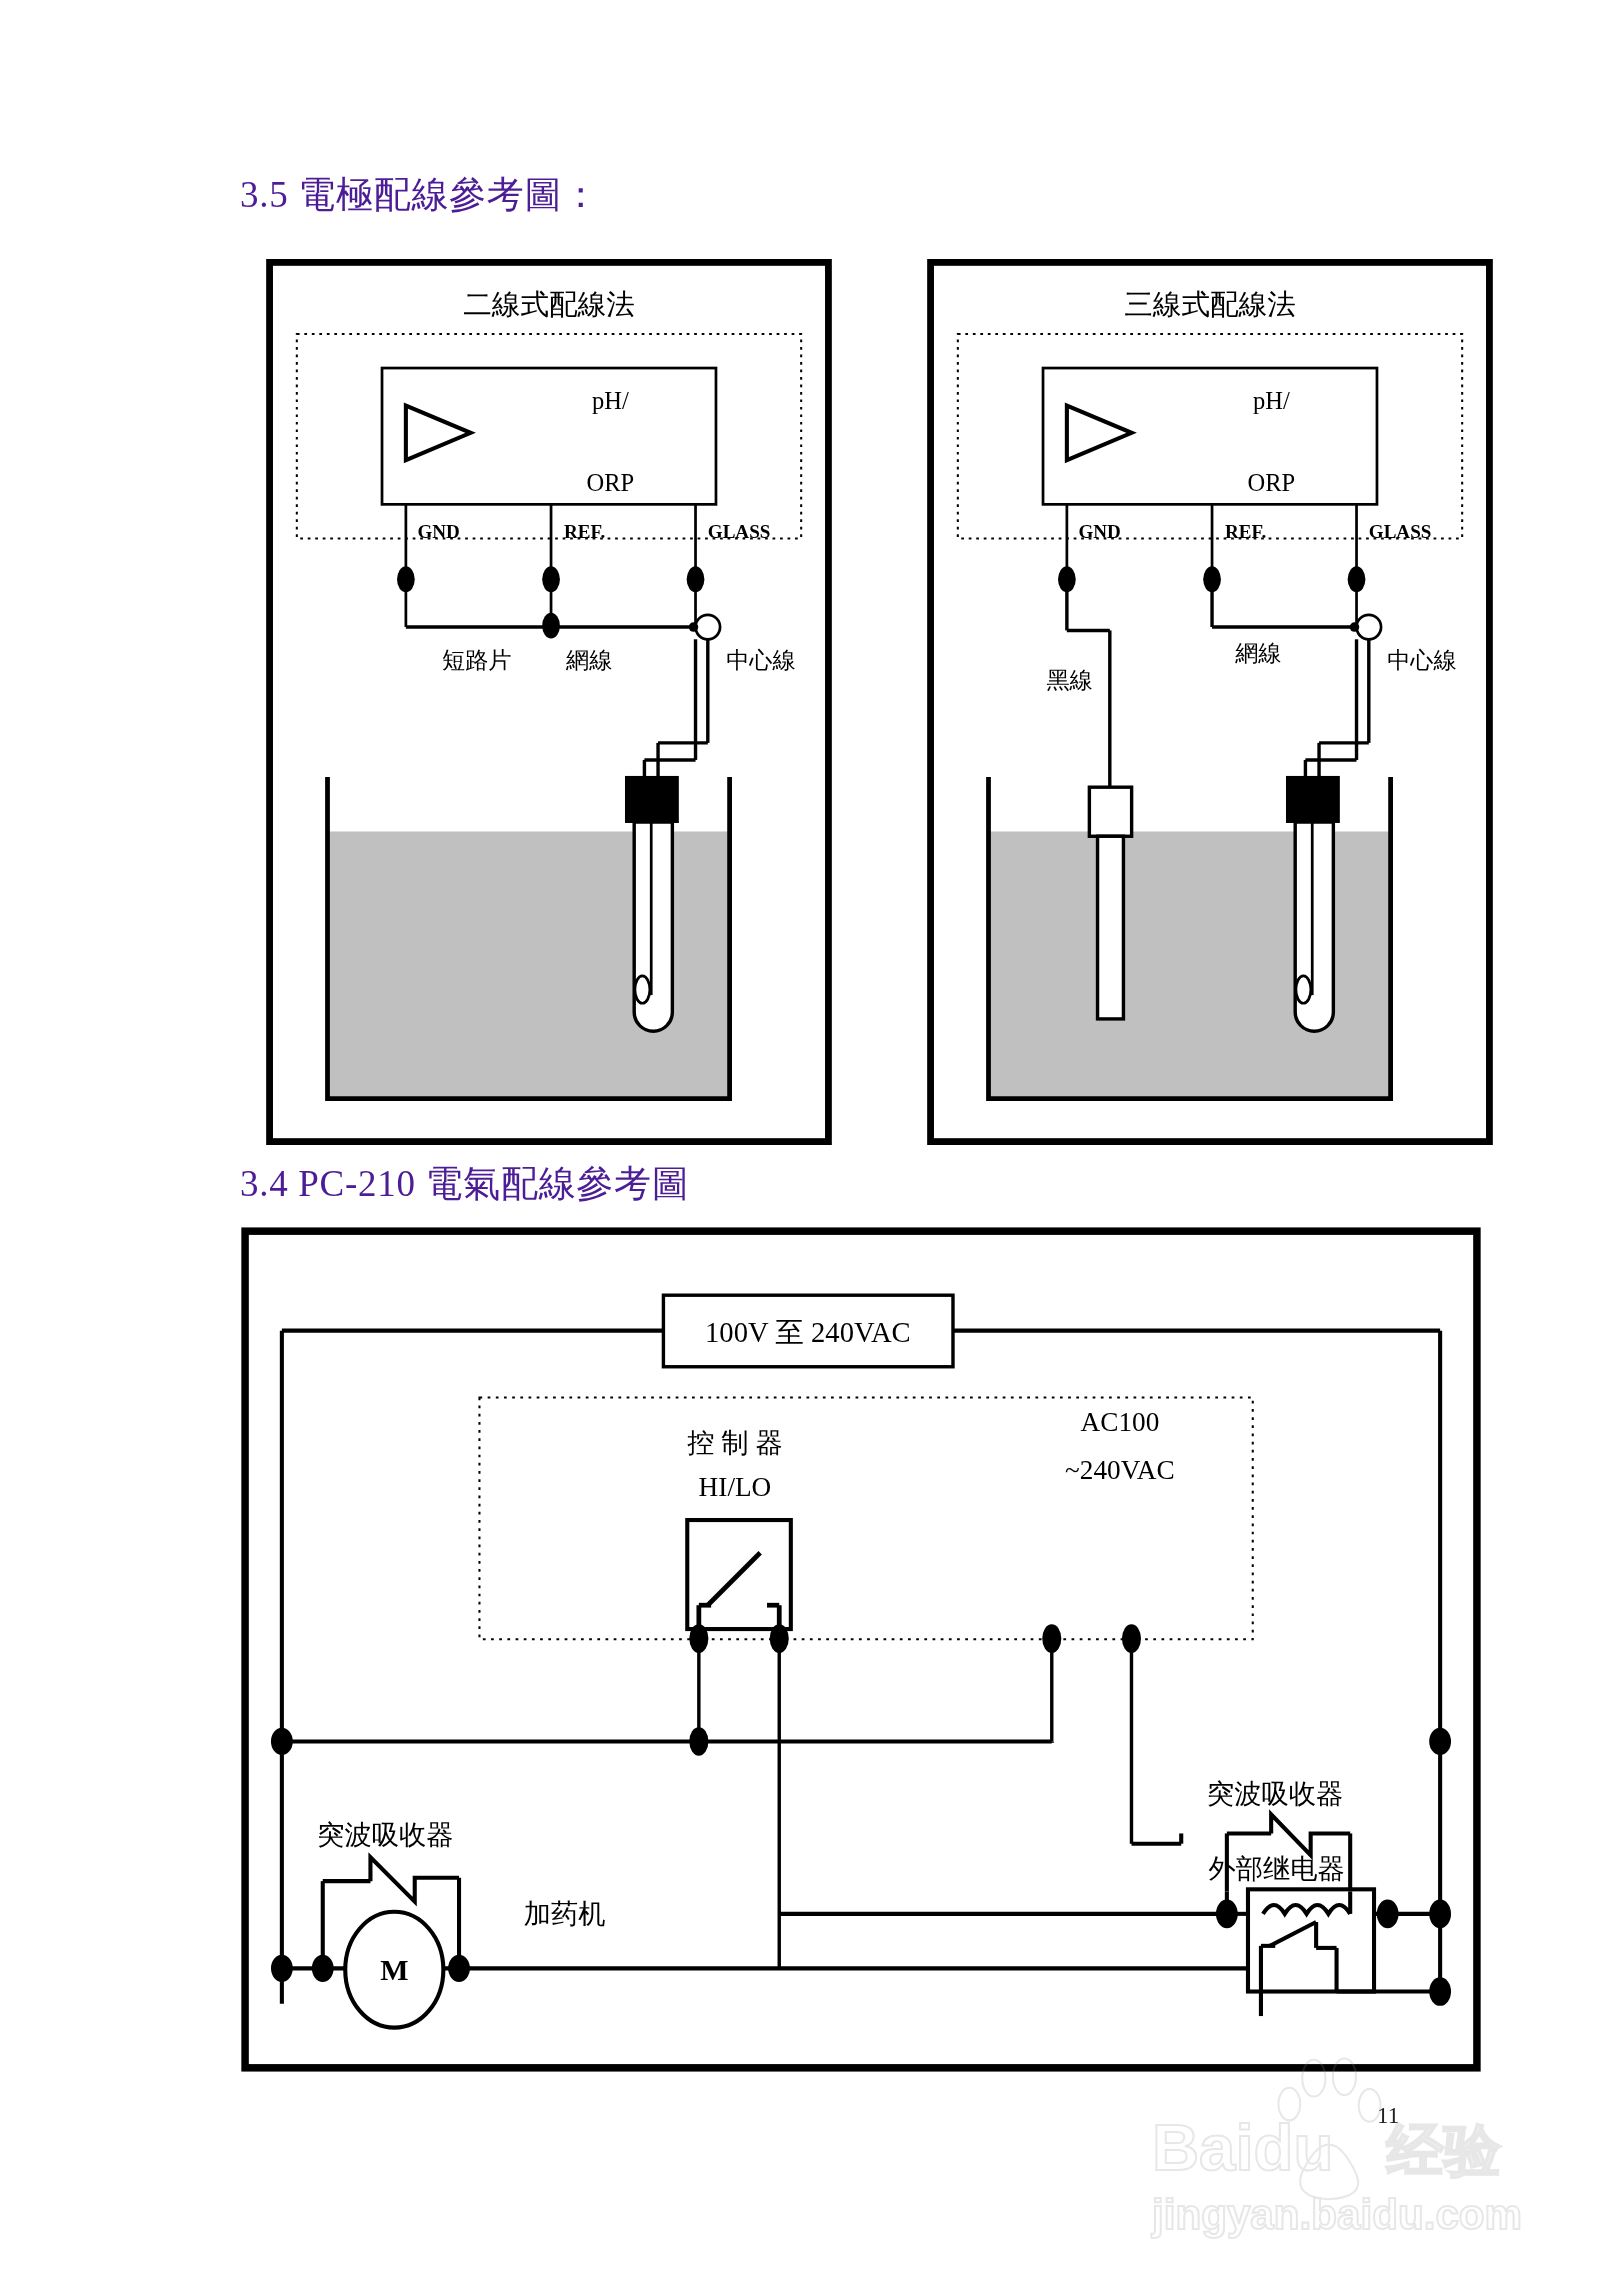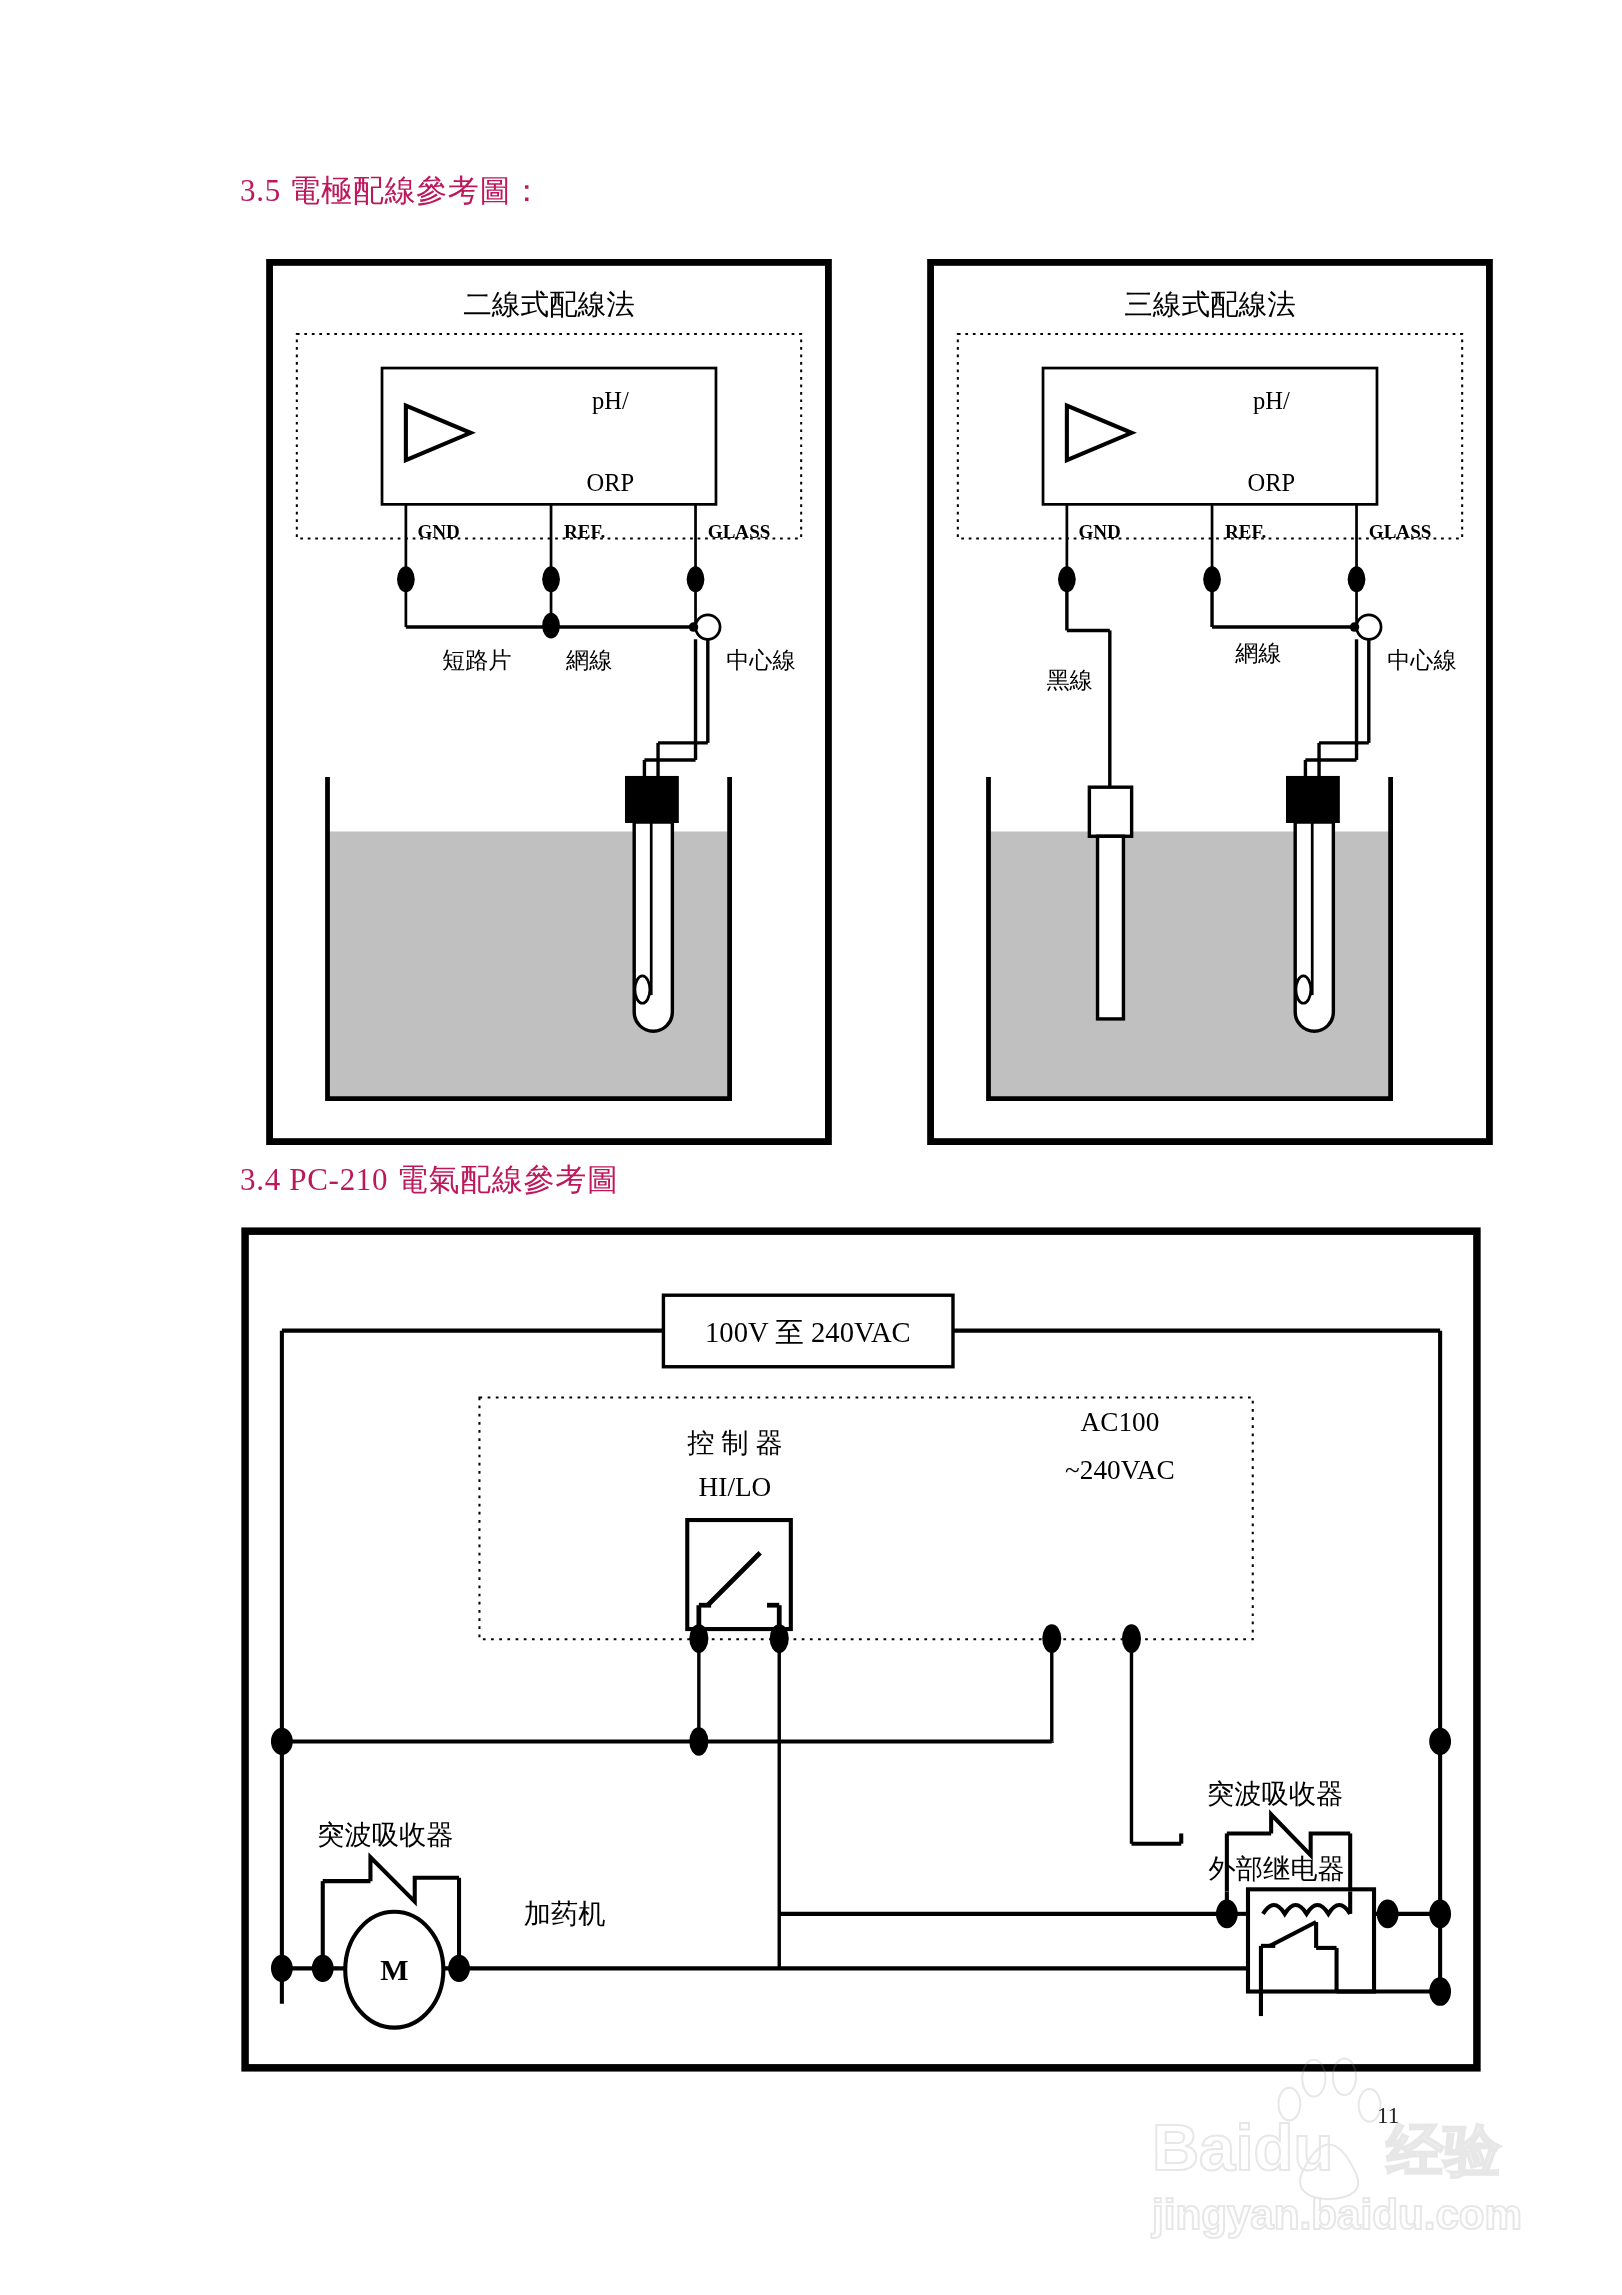--- a/index.html
+++ b/index.html
@@ -6,25 +6,25 @@
   body{
     width:1623px;height:2295px;position:relative;overflow:hidden;
     font-family:"Liberation Serif","DejaVu Serif",serif;
     color:#000000;
   }
   .page{position:absolute;left:0;top:0;width:1623px;height:2295px;}
 
   
   .heading{
     position:absolute;
-    font-size:31px;
+    font-size:37px;
     font-family:"Liberation Serif","DejaVu Serif",serif;
     letter-spacing:0.7px;
     white-space:nowrap;
-    color:#be185d;
+    color:#4c1d95;
   }
   #heading-35{left:240px;top:170px;}
   #heading-34{left:240px;top:1159px;}
 
   
   svg{display:block;}
   .svgwrap{position:absolute;}
 
   
   .watermark{

